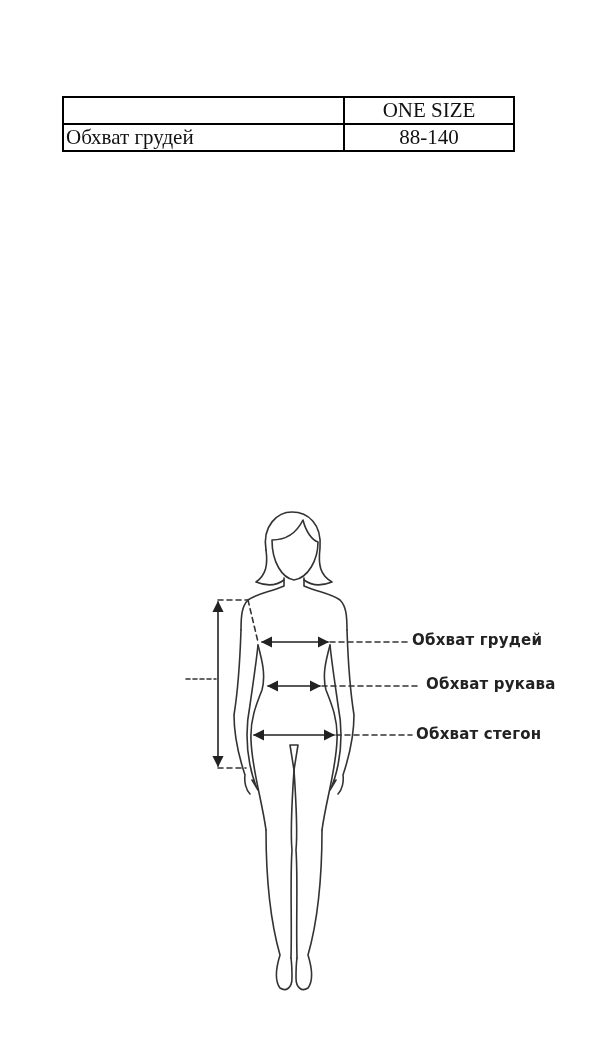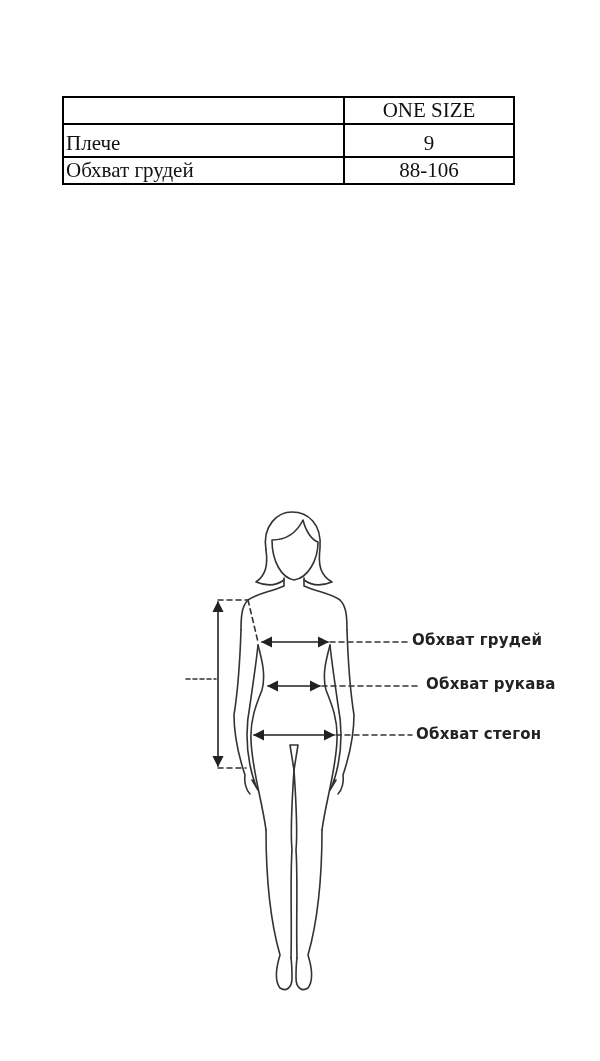--- a/index.html
+++ b/index.html
@@ -34,27 +34,23 @@
   </style>
 </head>
 <body>
 
 <table class="size-table">
   <tbody>
       <tr class="row-header">
     <td class="label"></td>
     <td class="value">ONE SIZE</td>
   </tr>
-  <tr class="row-shoulder">
-    <td class="label">Плече</td>
-    <td class="value">9</td>
-  </tr>
   <tr>
     <td class="label">Обхват грудей</td>
-    <td class="value">88-106</td>
+    <td class="value">88-140</td>
   </tr>
 </tbody>
   </table>
 
 <div class="figure">
   <svg width="600" height="520" viewBox="0 490 600 520" style="position:absolute;left:0;top:0;" fill="none" stroke="#333" stroke-width="1.6" stroke-linecap="round" stroke-linejoin="round">
     <defs>
       <marker id="ah" viewBox="0 0 10 10" refX="9" refY="5" markerWidth="7" markerHeight="7" orient="auto-start-reverse">
         <path d="M0,0 L10,5 L0,10 z" fill="#222" stroke="none"></path>
       </marker>

